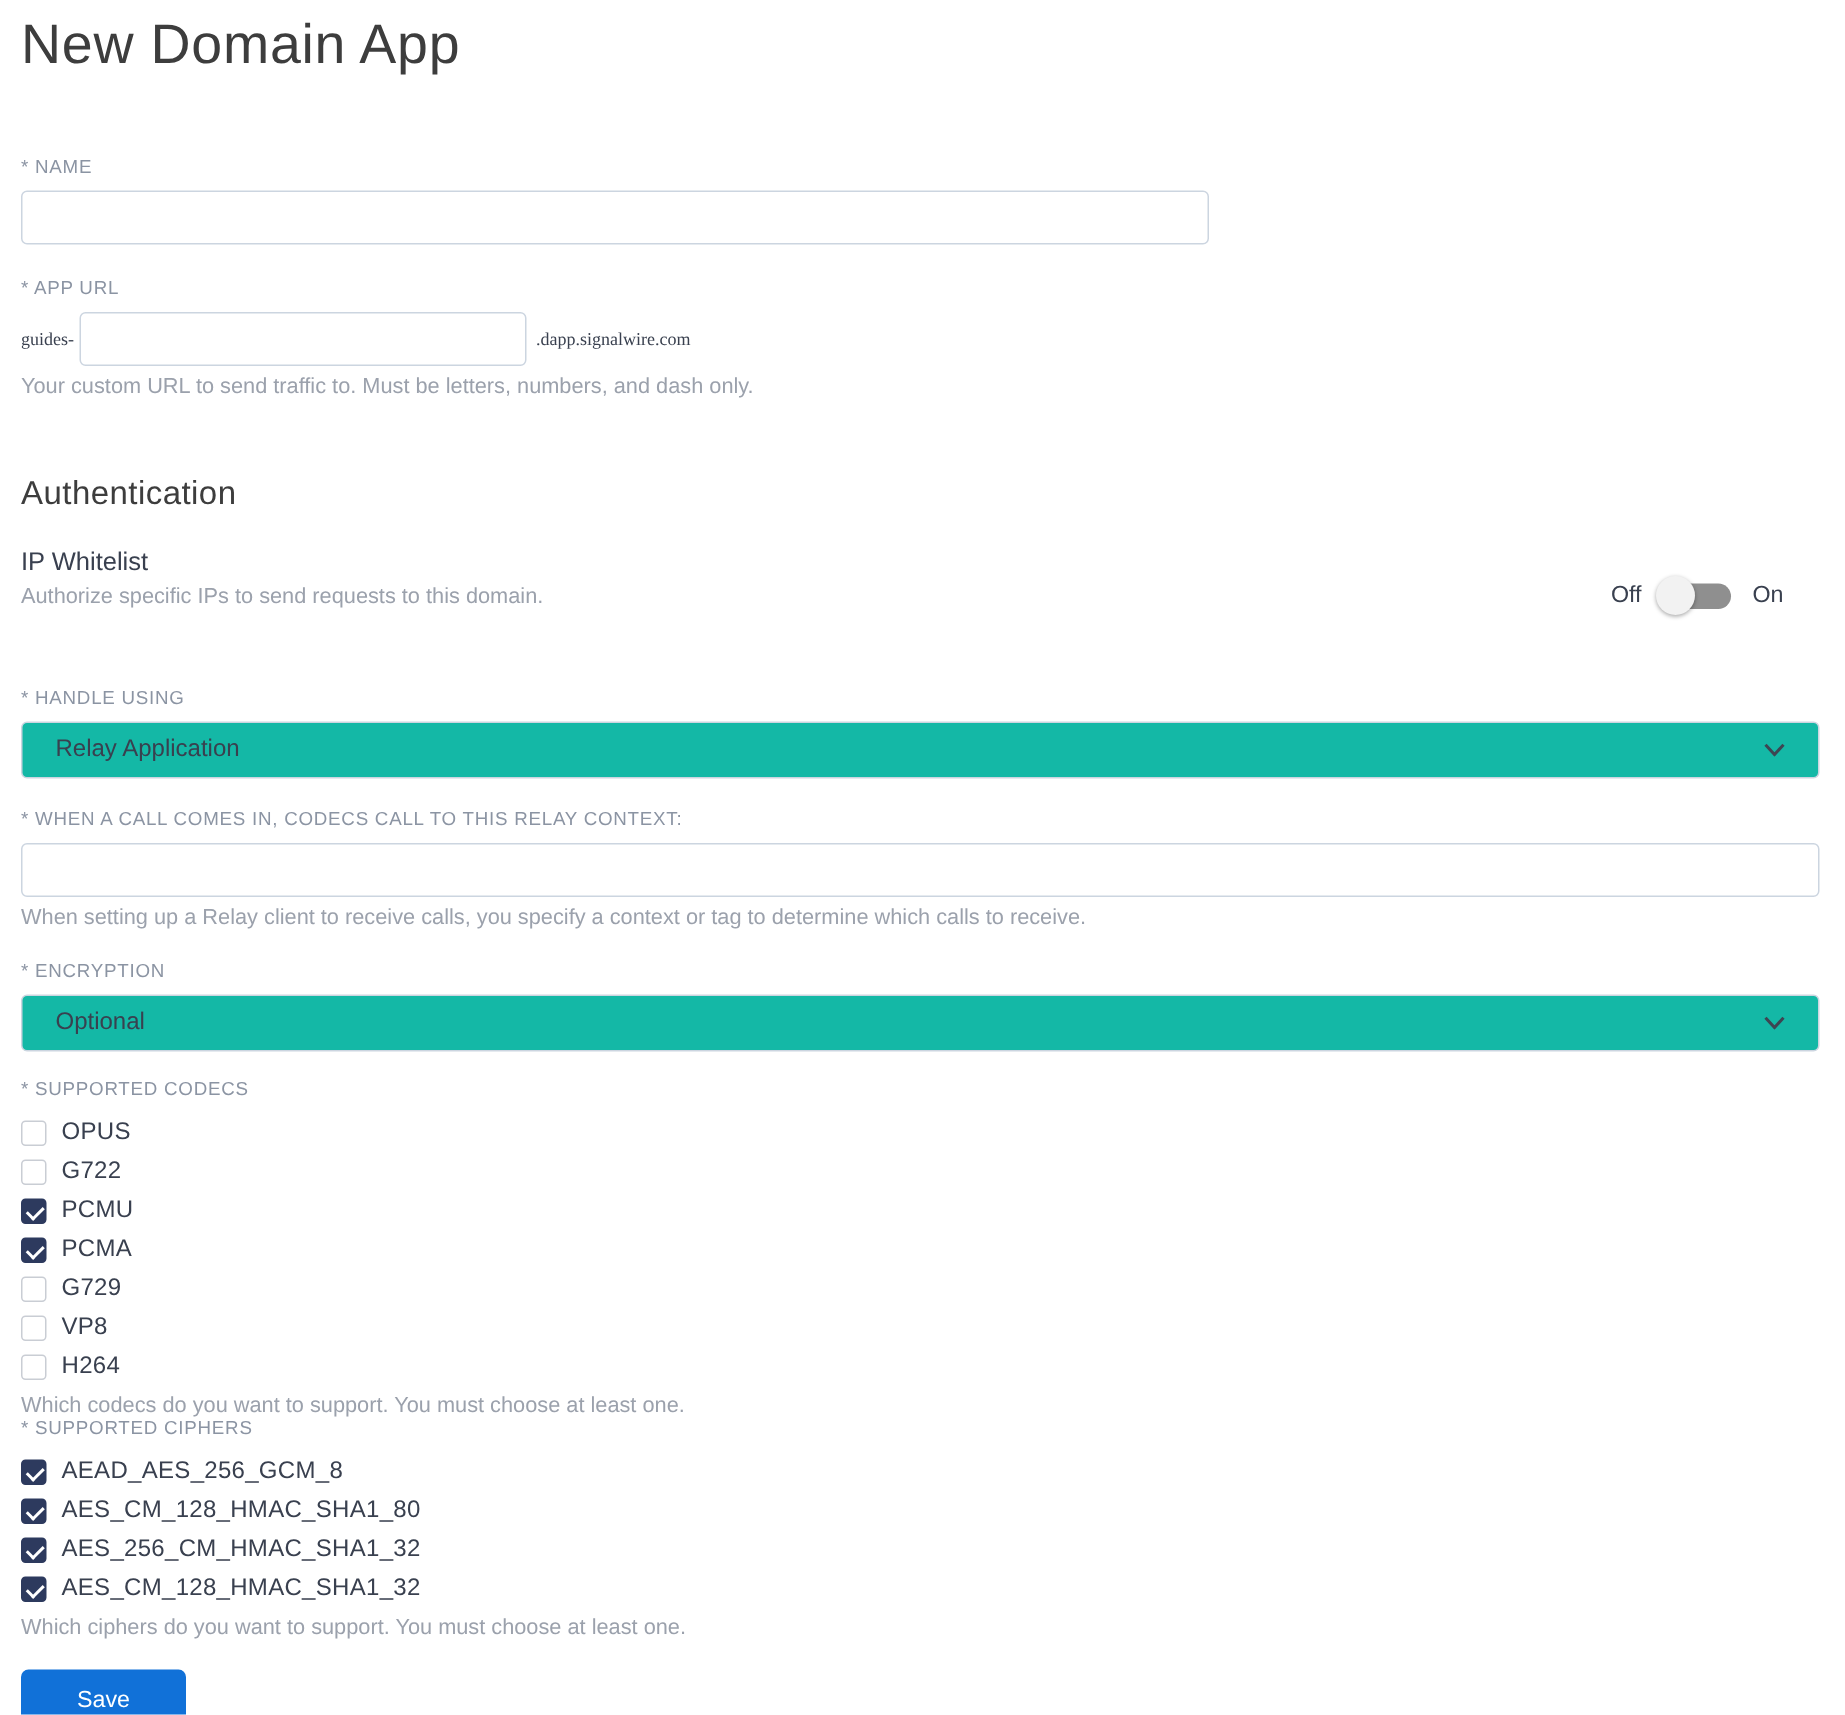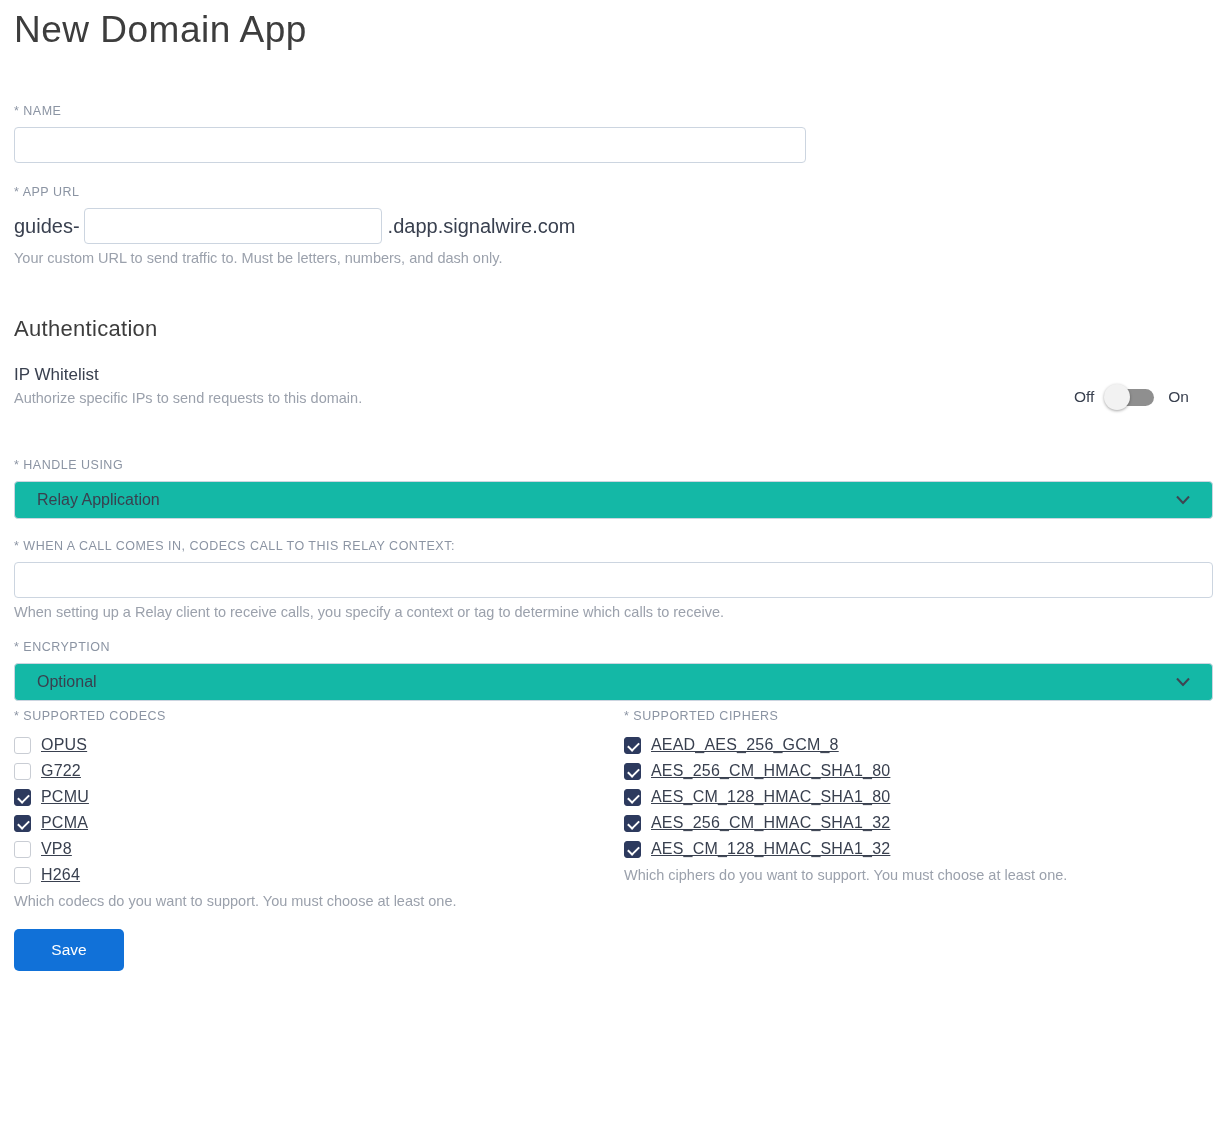--- a/index.html
+++ b/index.html
@@ -41,21 +41,21 @@
     border-radius:4px;background:#fff;font-size:16px;color:var(--text-body);
     padding:0 12px;outline:none;width:100%;
     font-family:"Liberation Sans","DejaVu Sans",sans-serif;
   }
 
   .name-section{margin-top:52px;}
   .name-section input.text-input{width:792px;}
 
   .url-section{margin-top:22px;}
   .url-row{display:flex;align-items:center;}
-  .url-prefix,.url-suffix{font-size:20px;color:var(--text-body);}
+  .url-prefix,.url-suffix{font-size:12px;color:var(--text-body);font-family:Liberation Serif, serif;}
   .url-row input.text-input{width:298px;margin-left:4px;margin-right:6px;}
 
   .section-heading{
     font-size:22px;font-weight:400;color:var(--text-dark);letter-spacing:.3px;
   }
   .auth-section{margin-top:50px;}
   .auth-row{
     margin-top:23px;display:flex;align-items:flex-end;justify-content:space-between;
   }
   .ip-title{font-size:17px;color:var(--text-body);}
@@ -82,25 +82,25 @@
     border-radius:4px;background:#14b8a6;display:flex;align-items:center;
     padding:0 40px 0 22px;cursor:pointer;width:100%;
   }
   .select-value{font-size:16px;color:var(--text-body);}
   .select-chevron{
     position:absolute;right:22px;top:50%;transform:translateY(-50%);
     width:14px;height:9px;
   }
   .select-chevron svg{display:block;width:14px;height:9px;stroke:#3e4552;stroke-width:2;fill:none;}
 
-  .columns{display:flex;margin-top:8px;}
+  .columns{display:flex;margin-top:18px;flex-direction:column;}
   .col-left{width:610px;flex:0 0 auto;}
   .col-right{flex:1;}
 
-  .check-list{margin-top:9px;text-decoration:underline;}
+  .check-list{margin-top:9px;}
   .check-row{
     display:flex;align-items:center;height:26px;cursor:pointer;
   }
   .checkbox{
     width:17px;height:17px;border-radius:3px;border:1px solid var(--border-check);
     background:#fff;flex:0 0 auto;position:relative;
   }
   .checkbox.checked{background:var(--check-navy);border-color:var(--check-navy);}
   .checkbox.checked::after{
     content:"";position:absolute;left:5px;top:2px;width:5px;height:9px;
@@ -202,43 +202,43 @@
           <label class="check-row">
             <span class="checkbox checked"></span>
             <span class="check-label">PCMU</span>
           </label>
           <label class="check-row">
             <span class="checkbox checked"></span>
             <span class="check-label">PCMA</span>
           </label>
           <label class="check-row">
             <span class="checkbox"></span>
+            <span class="check-label">G729</span>
+          </label>
+          <label class="check-row">
+            <span class="checkbox"></span>
             <span class="check-label">VP8</span>
           </label>
           <label class="check-row">
             <span class="checkbox"></span>
             <span class="check-label">H264</span>
           </label>
         </div>
         <div class="list-helper">Which codecs do you want to support. You must choose at least one.</div>
       </div>
 
       <div class="col-right">
         <span class="field-label" style="margin-bottom:0">* SUPPORTED CIPHERS</span>
         <div class="check-list">
           <label class="check-row">
             <span class="checkbox checked"></span>
             <span class="check-label">AEAD_AES_256_GCM_8</span>
           </label>
           <label class="check-row">
             <span class="checkbox checked"></span>
-            <span class="check-label">AES_256_CM_HMAC_SHA1_80</span>
-          </label>
-          <label class="check-row">
-            <span class="checkbox checked"></span>
             <span class="check-label">AES_CM_128_HMAC_SHA1_80</span>
           </label>
           <label class="check-row">
             <span class="checkbox checked"></span>
             <span class="check-label">AES_256_CM_HMAC_SHA1_32</span>
           </label>
           <label class="check-row">
             <span class="checkbox checked"></span>
             <span class="check-label">AES_CM_128_HMAC_SHA1_32</span>
           </label>

